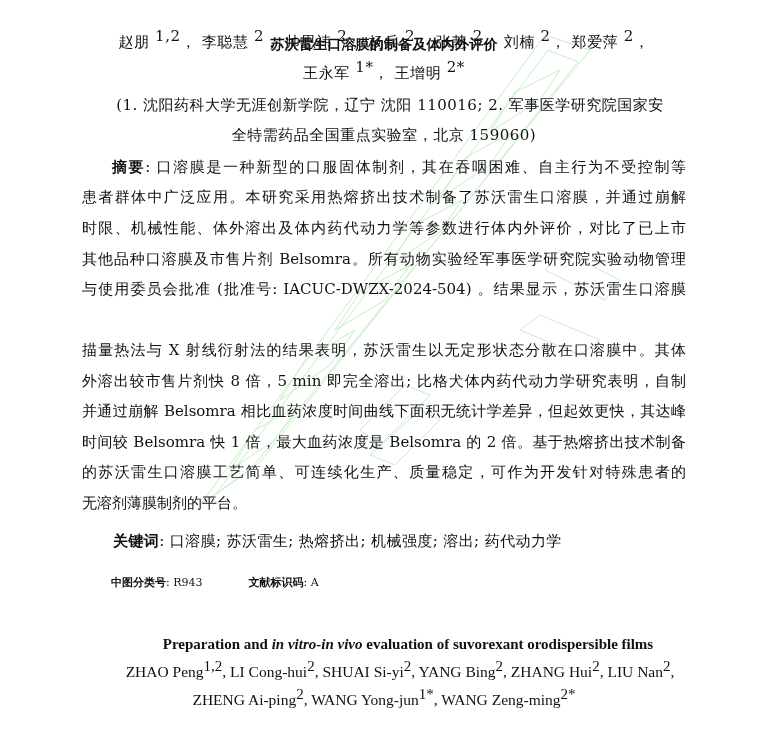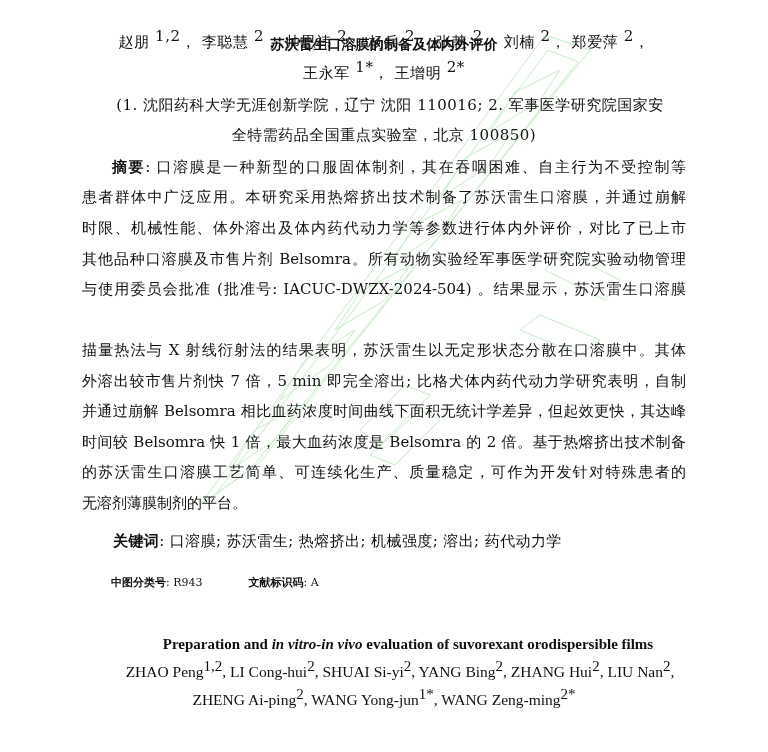--- a/index.html
+++ b/index.html
@@ -74,31 +74,31 @@
   </div>
 
   <div class="line center authors" style="top:64px;">
     <span>王永军</span>
     <sup>1*</sup><span>，</span>
     <span>王增明</span>
     <sup>2*</sup>
   </div>
 
   <div class="line center affil" style="top:96px; left:6px;">(1. 沈阳药科大学无涯创新学院，辽宁  沈阳  110016; 2. 军事医学研究院国家安</div>
-  <div class="line center affil" style="top:126px;">全特需药品全国重点实验室，北京  100850)</div>
+  <div class="line center affil" style="top:126px;">全特需药品全国重点实验室，北京  159060)</div>
 
   <div class="line abs-line" style="top:158px; left:112px; width:574px;">
     <span class="bold-label">摘要</span><span>: </span><span>口溶膜是一种新型的口服固体制剂，其在吞咽困难、自主行为不受控制等</span>
   </div>
   <div class="line abs-line" style="top:188px;">患者群体中广泛应用。本研究采用热熔挤出技术制备了苏沃雷生口溶膜，并通过崩解</div>
   <div class="line abs-line" style="top:219px;">时限、机械性能、体外溶出及体内药代动力学等参数进行体内外评价，对比了已上市</div>
   <div class="line abs-line" style="top:250px;">其他品种口溶膜及市售片剂 Belsomra。所有动物实验经军事医学研究院实验动物管理</div>
   <div class="line abs-line" style="top:280px;">与使用委员会批准 (批准号: IACUC-DWZX-2024-504) 。结果显示，苏沃雷生口溶膜</div>
   <div class="line abs-line" style="top:341px;">描量热法与 X 射线衍射法的结果表明，苏沃雷生以无定形状态分散在口溶膜中。其体</div>
-  <div class="line abs-line" style="top:372px;">外溶出较市售片剂快 7 倍，5 min 即完全溶出; 比格犬体内药代动力学研究表明，自制</div>
+  <div class="line abs-line" style="top:372px;">外溶出较市售片剂快 8 倍，5 min 即完全溶出; 比格犬体内药代动力学研究表明，自制</div>
   <div class="line abs-line" style="top:402px;">并通过崩解 Belsomra 相比血药浓度时间曲线下面积无统计学差异，但起效更快，其达峰</div>
   <div class="line abs-line" style="top:433px;">时间较 Belsomra 快 1 倍，最大血药浓度是 Belsomra 的 2 倍。基于热熔挤出技术制备</div>
   <div class="line abs-line" style="top:463px;">的苏沃雷生口溶膜工艺简单、可连续化生产、质量稳定，可作为开发针对特殊患者的</div>
   <div class="line abs-line last" style="top:494px;">无溶剂薄膜制剂的平台。</div>
 
   <div class="line kw" style="top:532px;">
     <span class="bold-label">关键词</span><span>: </span><span>口溶膜; 苏沃雷生; 热熔挤出; 机械强度; 溶出; 药代动力学</span>
   </div>
 
   <div class="line cls" style="top:575px;">

